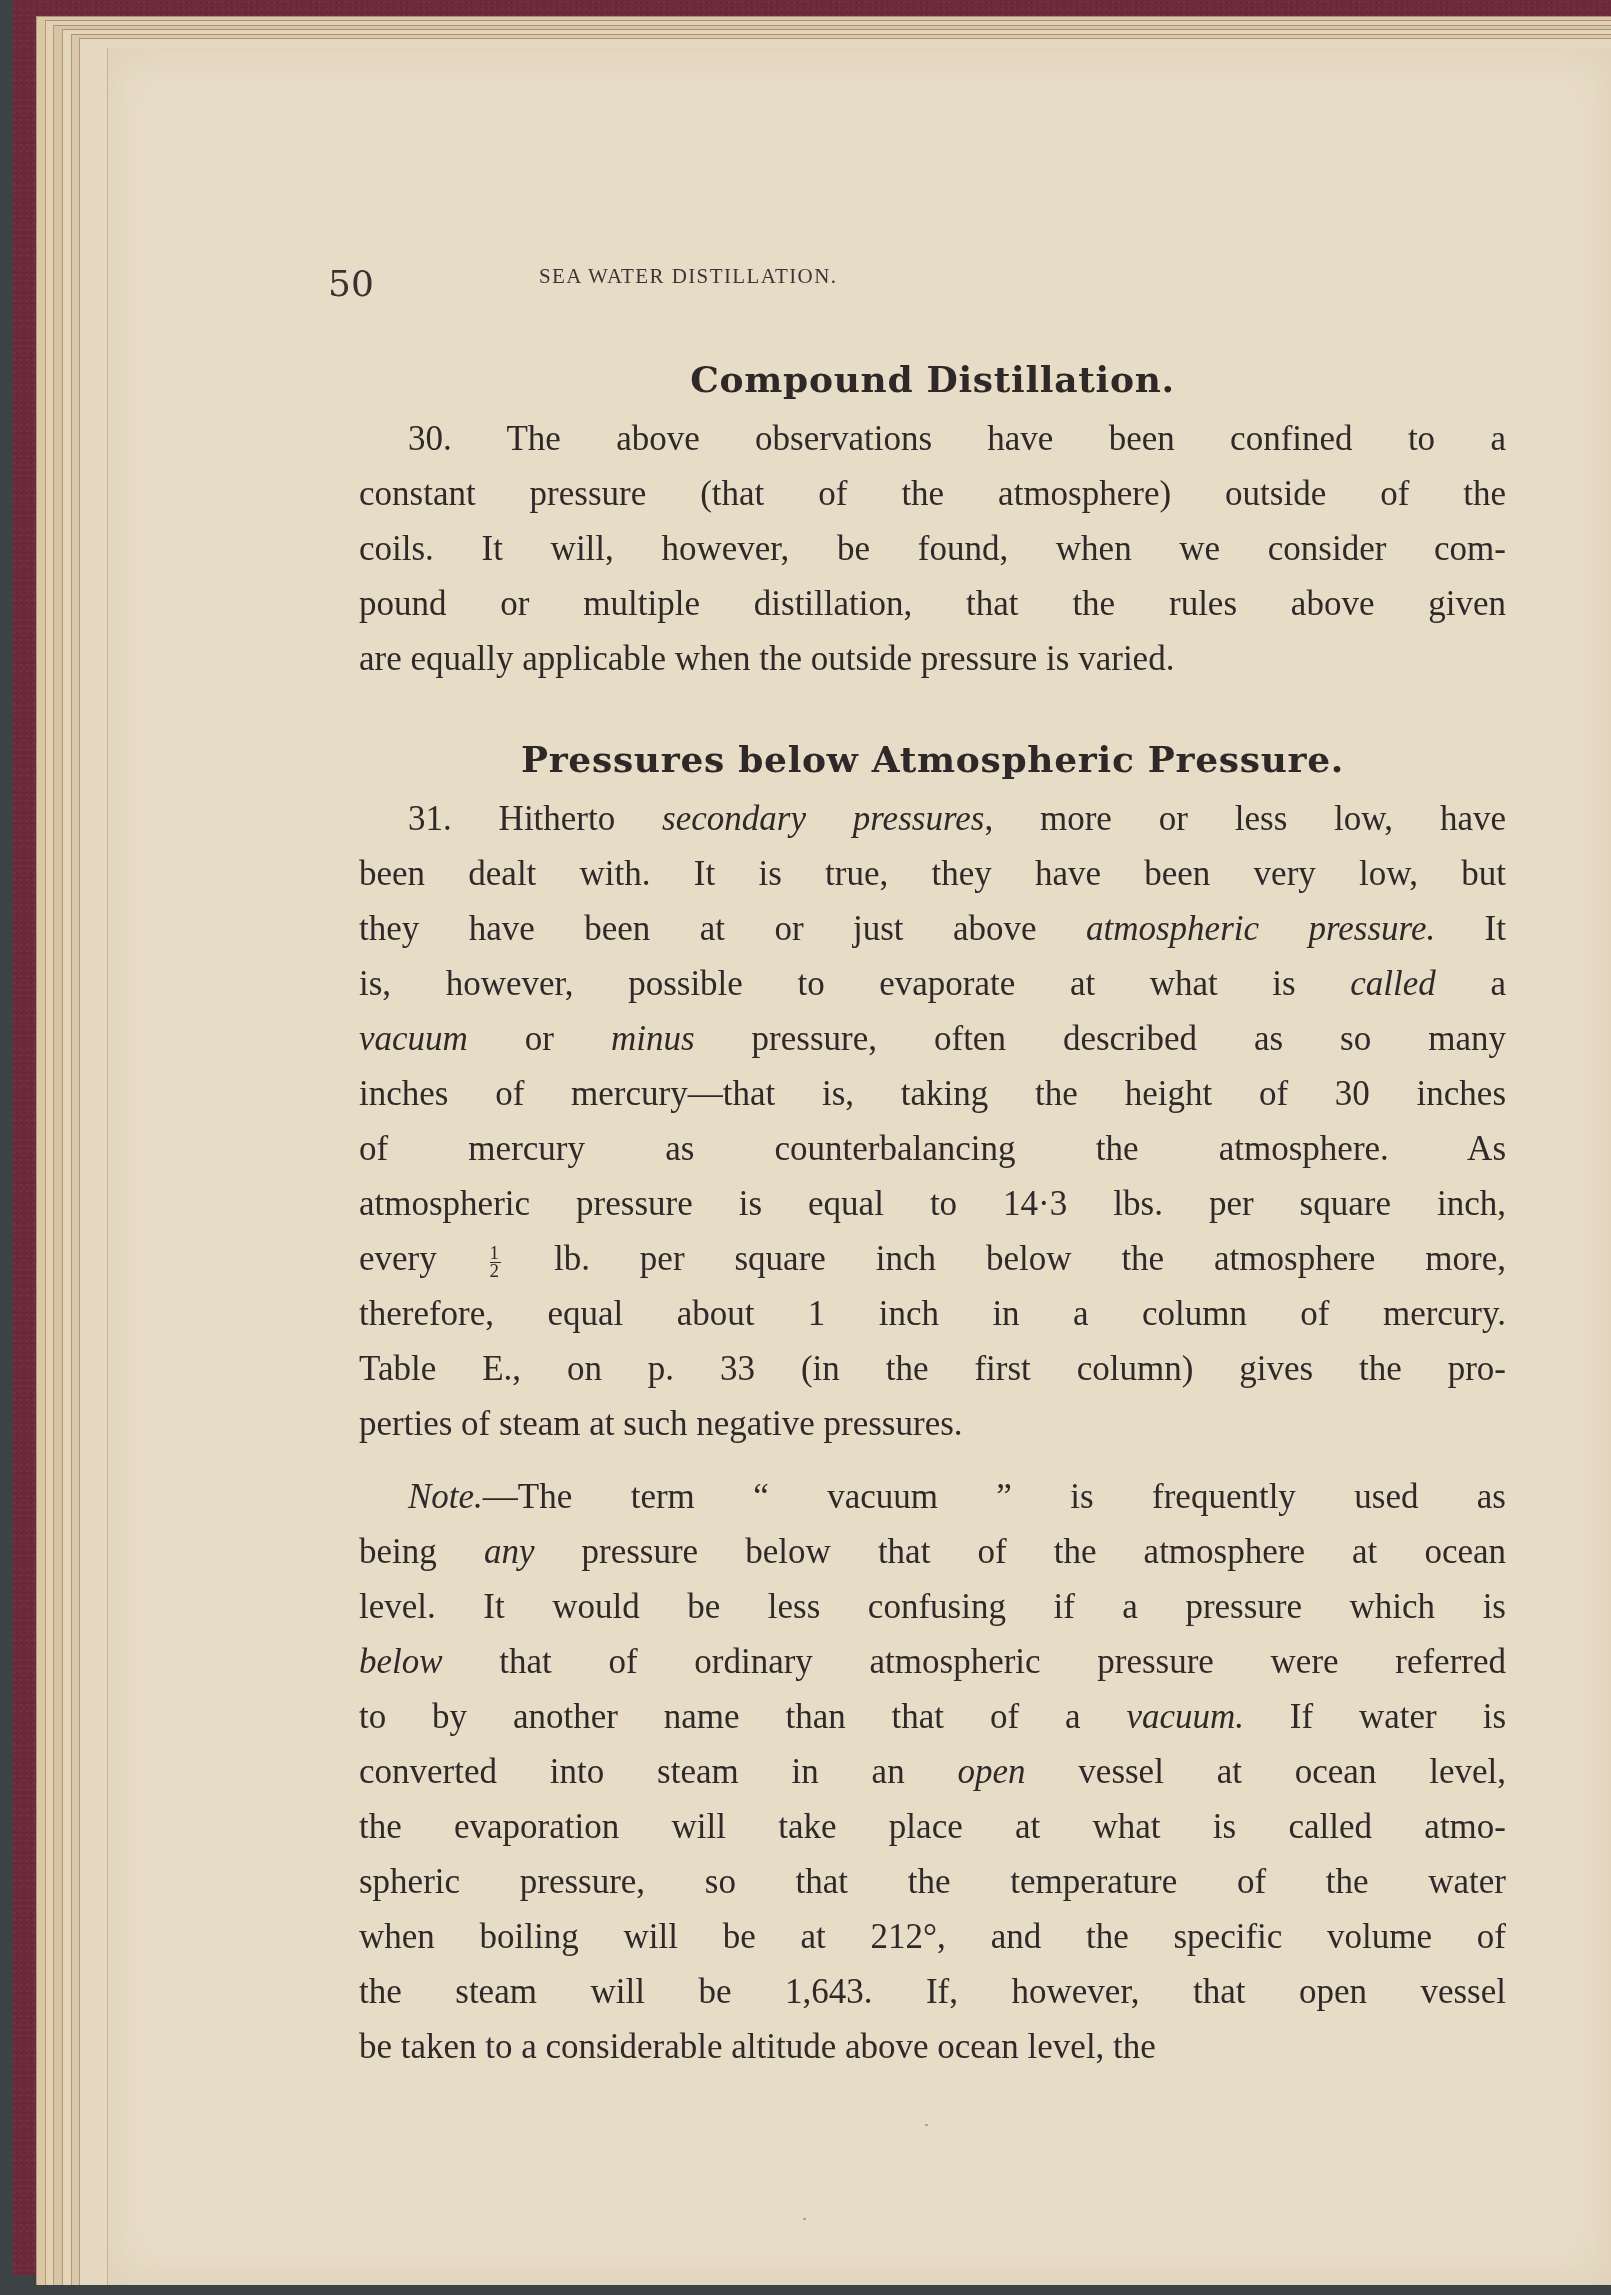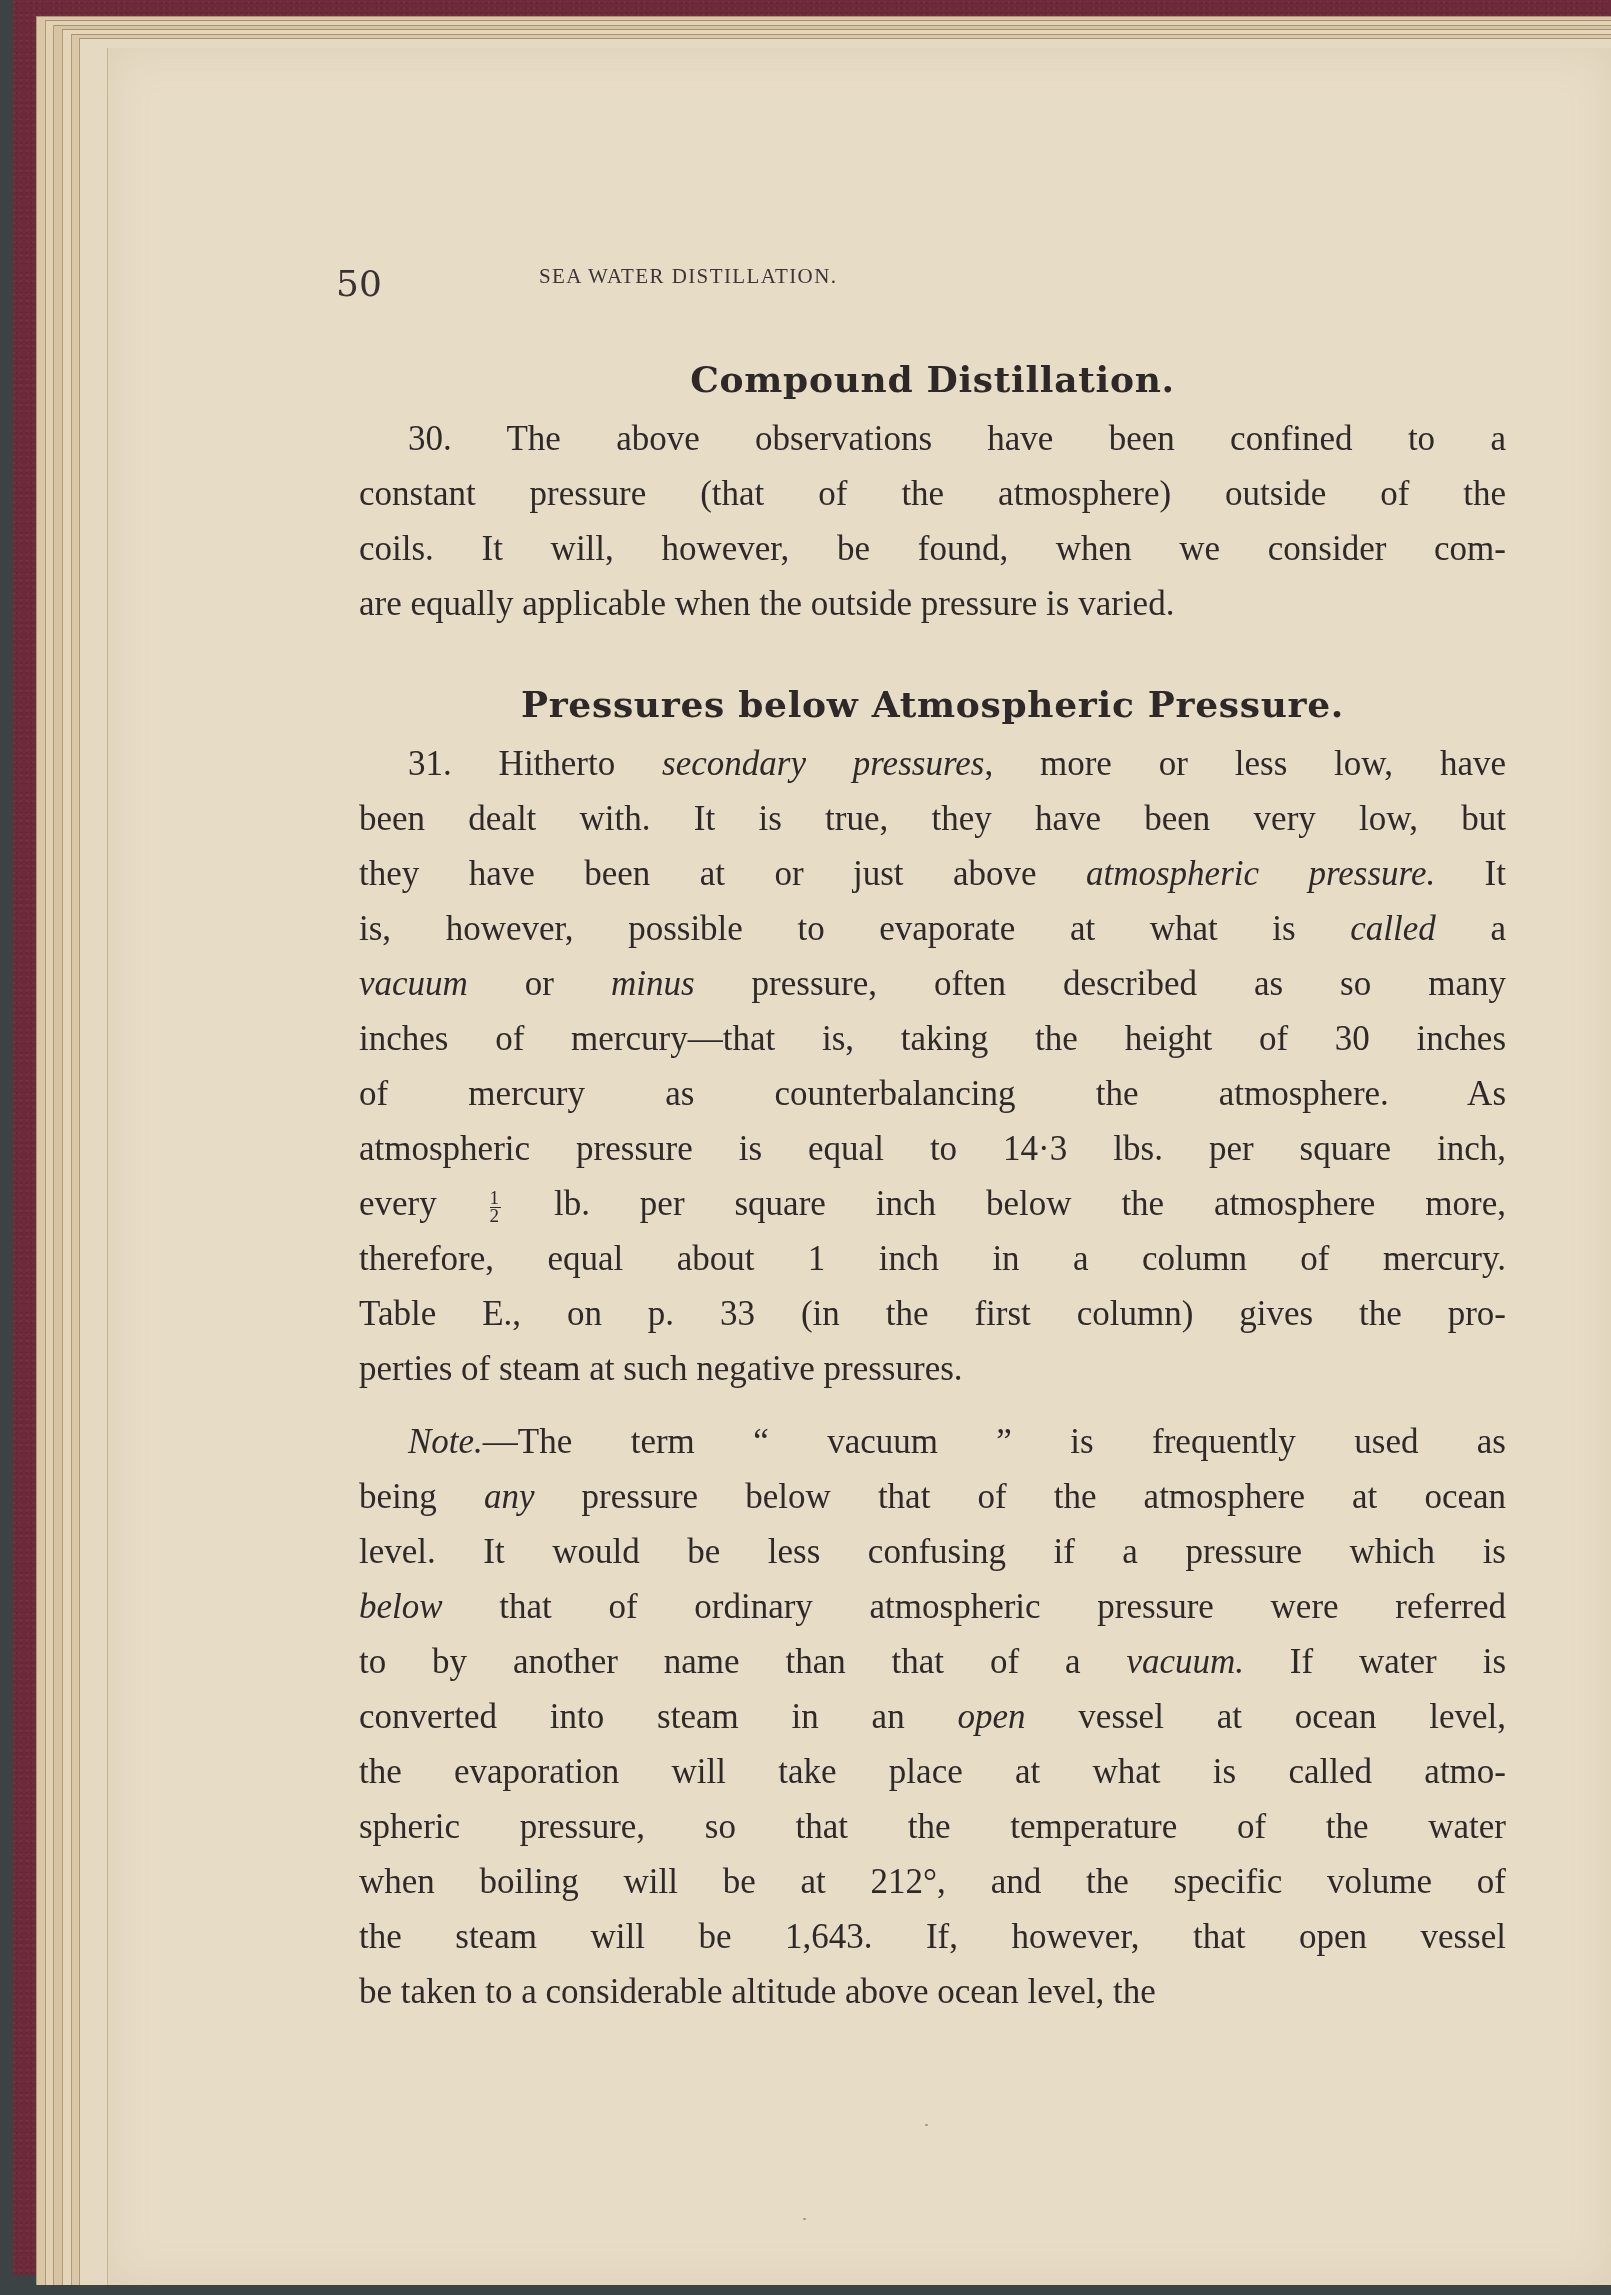--- a/index.html
+++ b/index.html
@@ -61,21 +61,20 @@
       height: 58px;
     }
     .page-number {
       position: absolute;
       left: 220px;
       top: 7.2px;
       font-family: "DejaVu Serif", serif;
       font-size: 36px;
       color: #3a3232;
       font-weight: 300;
-      margin-left: 8px;
     }
     .running-title {
       position: absolute;
       left: 431px;
       top: 8.7px;
       font-family: "Liberation Serif", serif;
       font-size: 21px;
       letter-spacing: 1.4px;
       color: #3d3535;
     }
@@ -161,20 +160,21 @@
       <span class="page-number">50</span>
       <span class="running-title">SEA WATER DISTILLATION.</span>
     </div>
 
     <div class="content">
       <h2 class="section-heading">Compound Distillation.</h2>
       <div class="para">
           <span class="line first">30. The above observations have been confined to a</span>
           <span class="line">constant pressure (that of the atmosphere) outside of the</span>
           <span class="line">coils.  It will, however, be found, when we consider com-</span>
+          <span class="line">pound or multiple distillation, that the rules above given</span>
           <span class="line last">are equally applicable when the outside pressure is varied.</span>
         </div>
 
       <h2 class="section-heading h2">Pressures below Atmospheric Pressure.</h2>
       <div class="para">
           <span class="line first"><span>31. Hitherto </span><i>secondary pressures</i><span>, more or less low, have</span></span>
           <span class="line">been dealt with.  It is true, they have been very low, but</span>
           <span class="line"><span>they have been at or just above </span><i>atmospheric pressure.</i><span>  It</span></span>
           <span class="line"><span>is, however, possible to evaporate at what is </span><i>called</i><span> a</span></span>
           <span class="line"><i>vacuum</i><span> or </span><i>minus</i><span> pressure, often described as so many</span></span>

